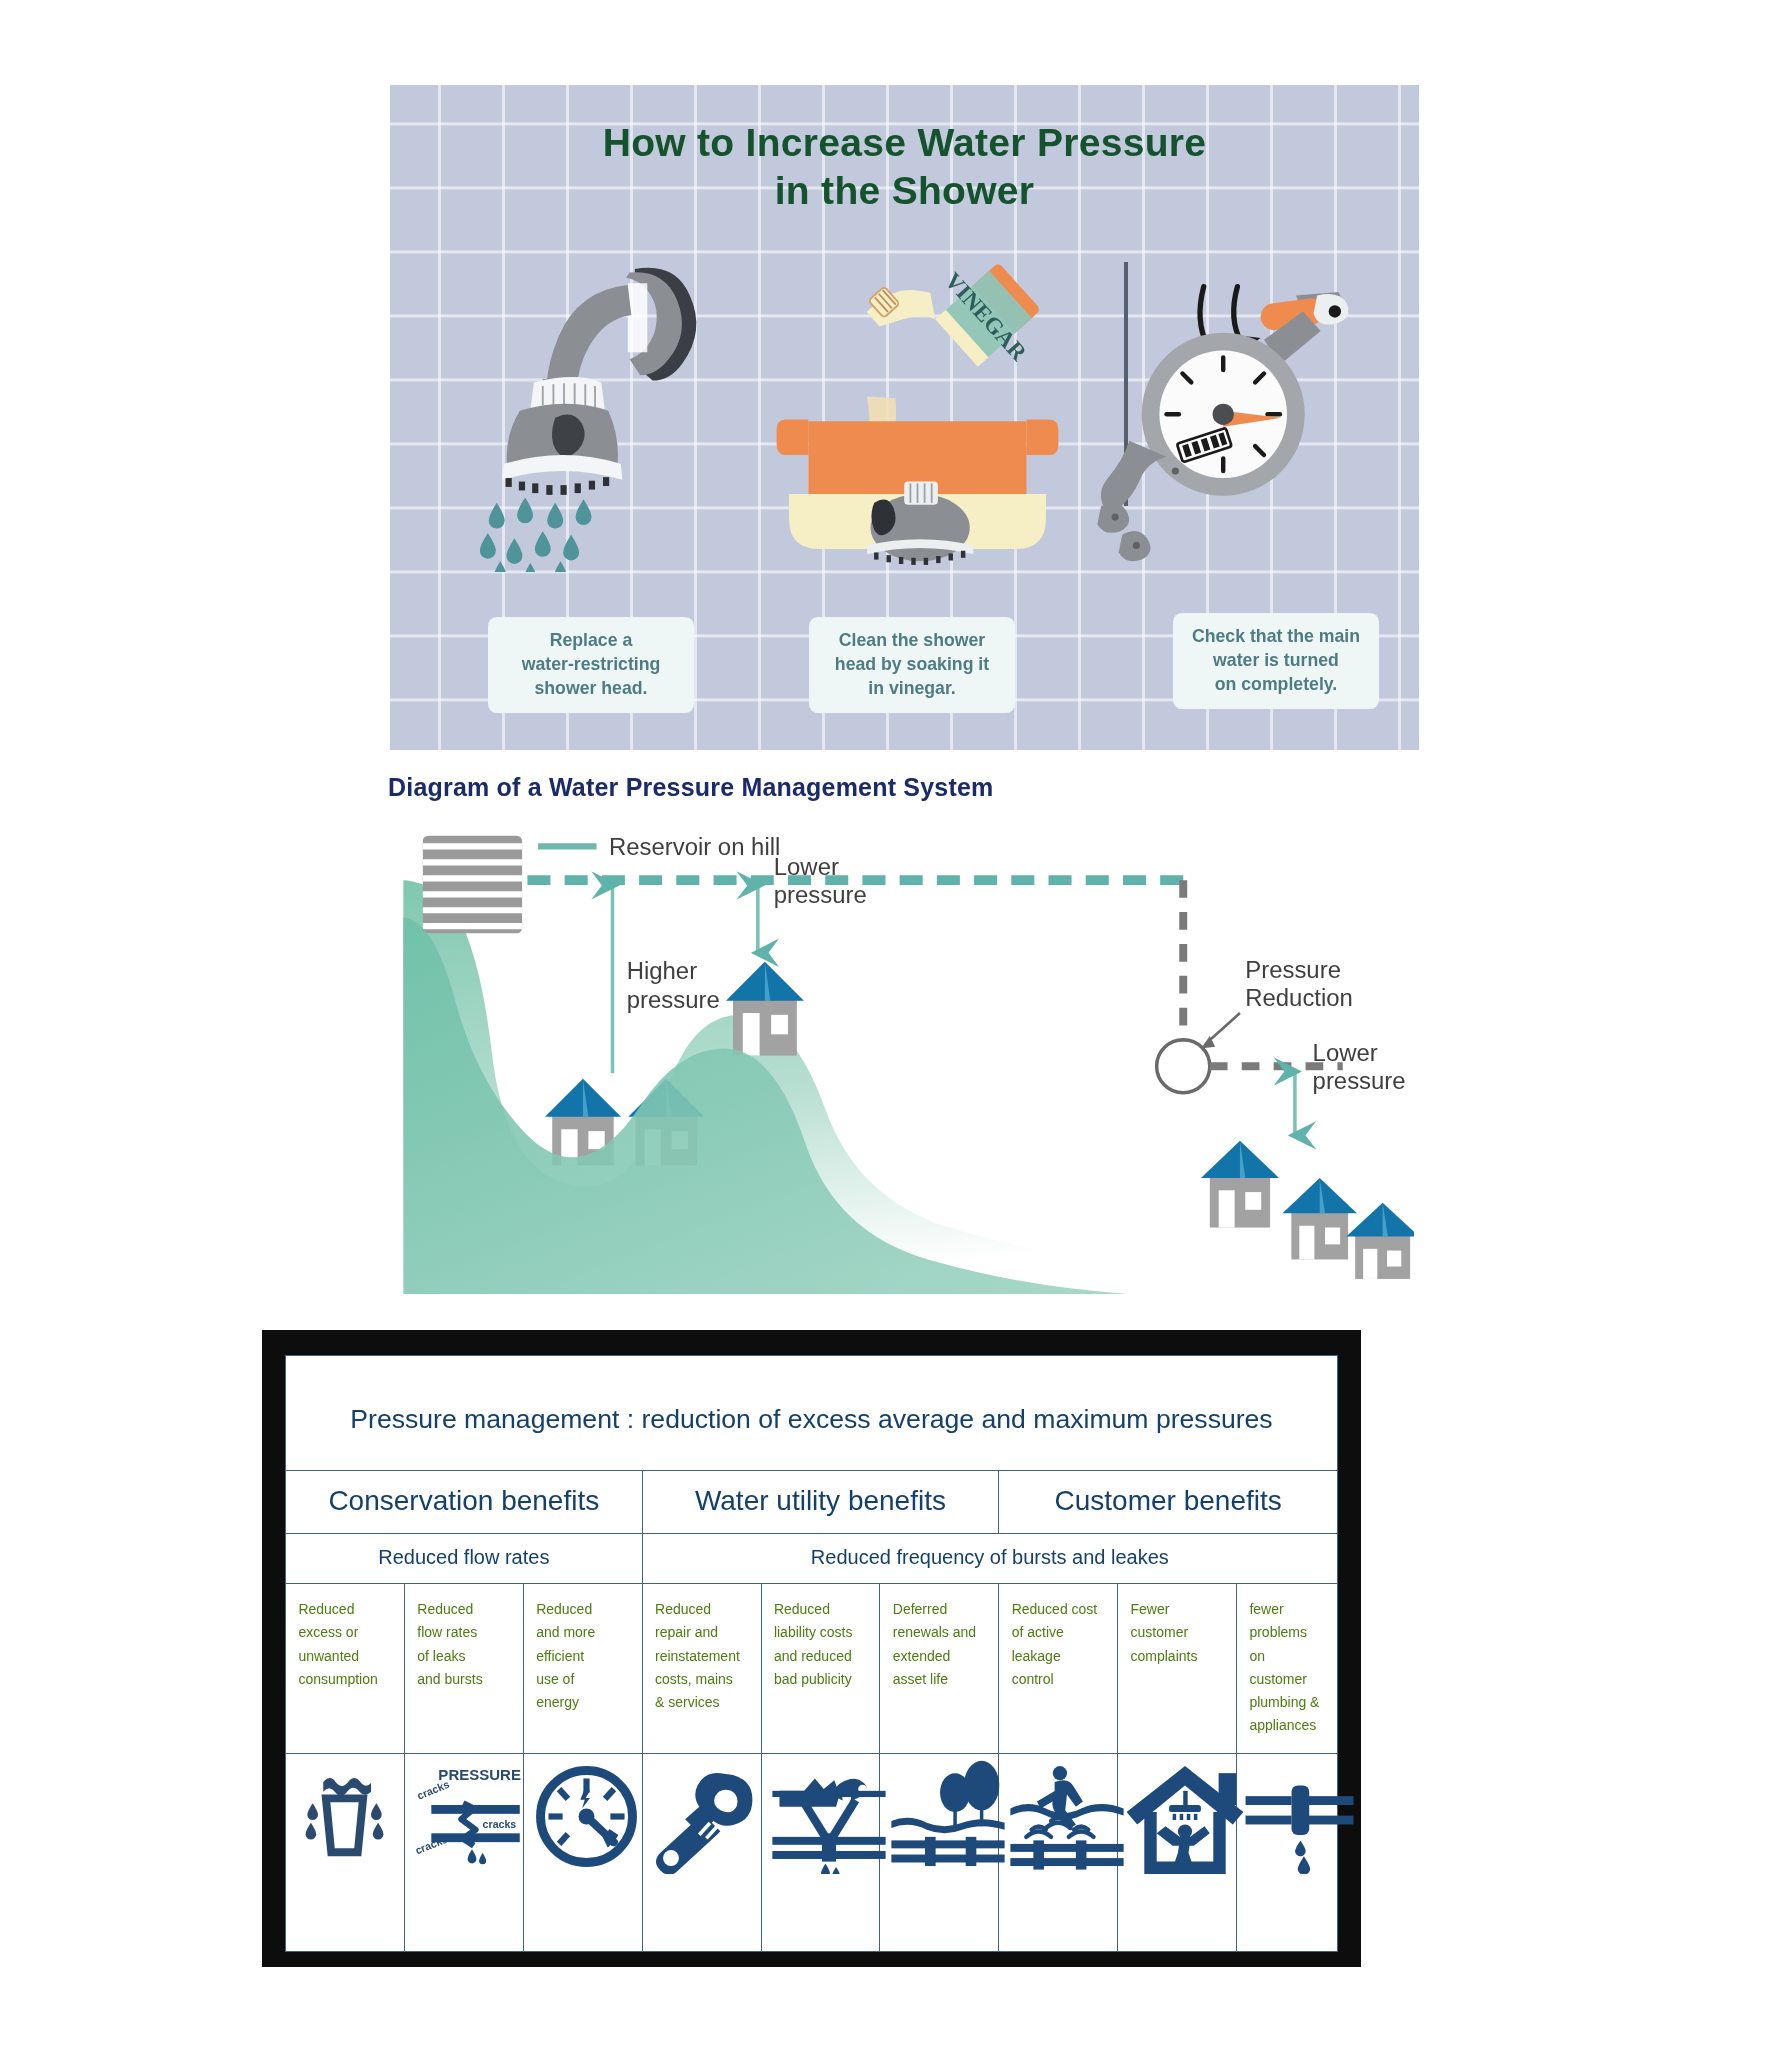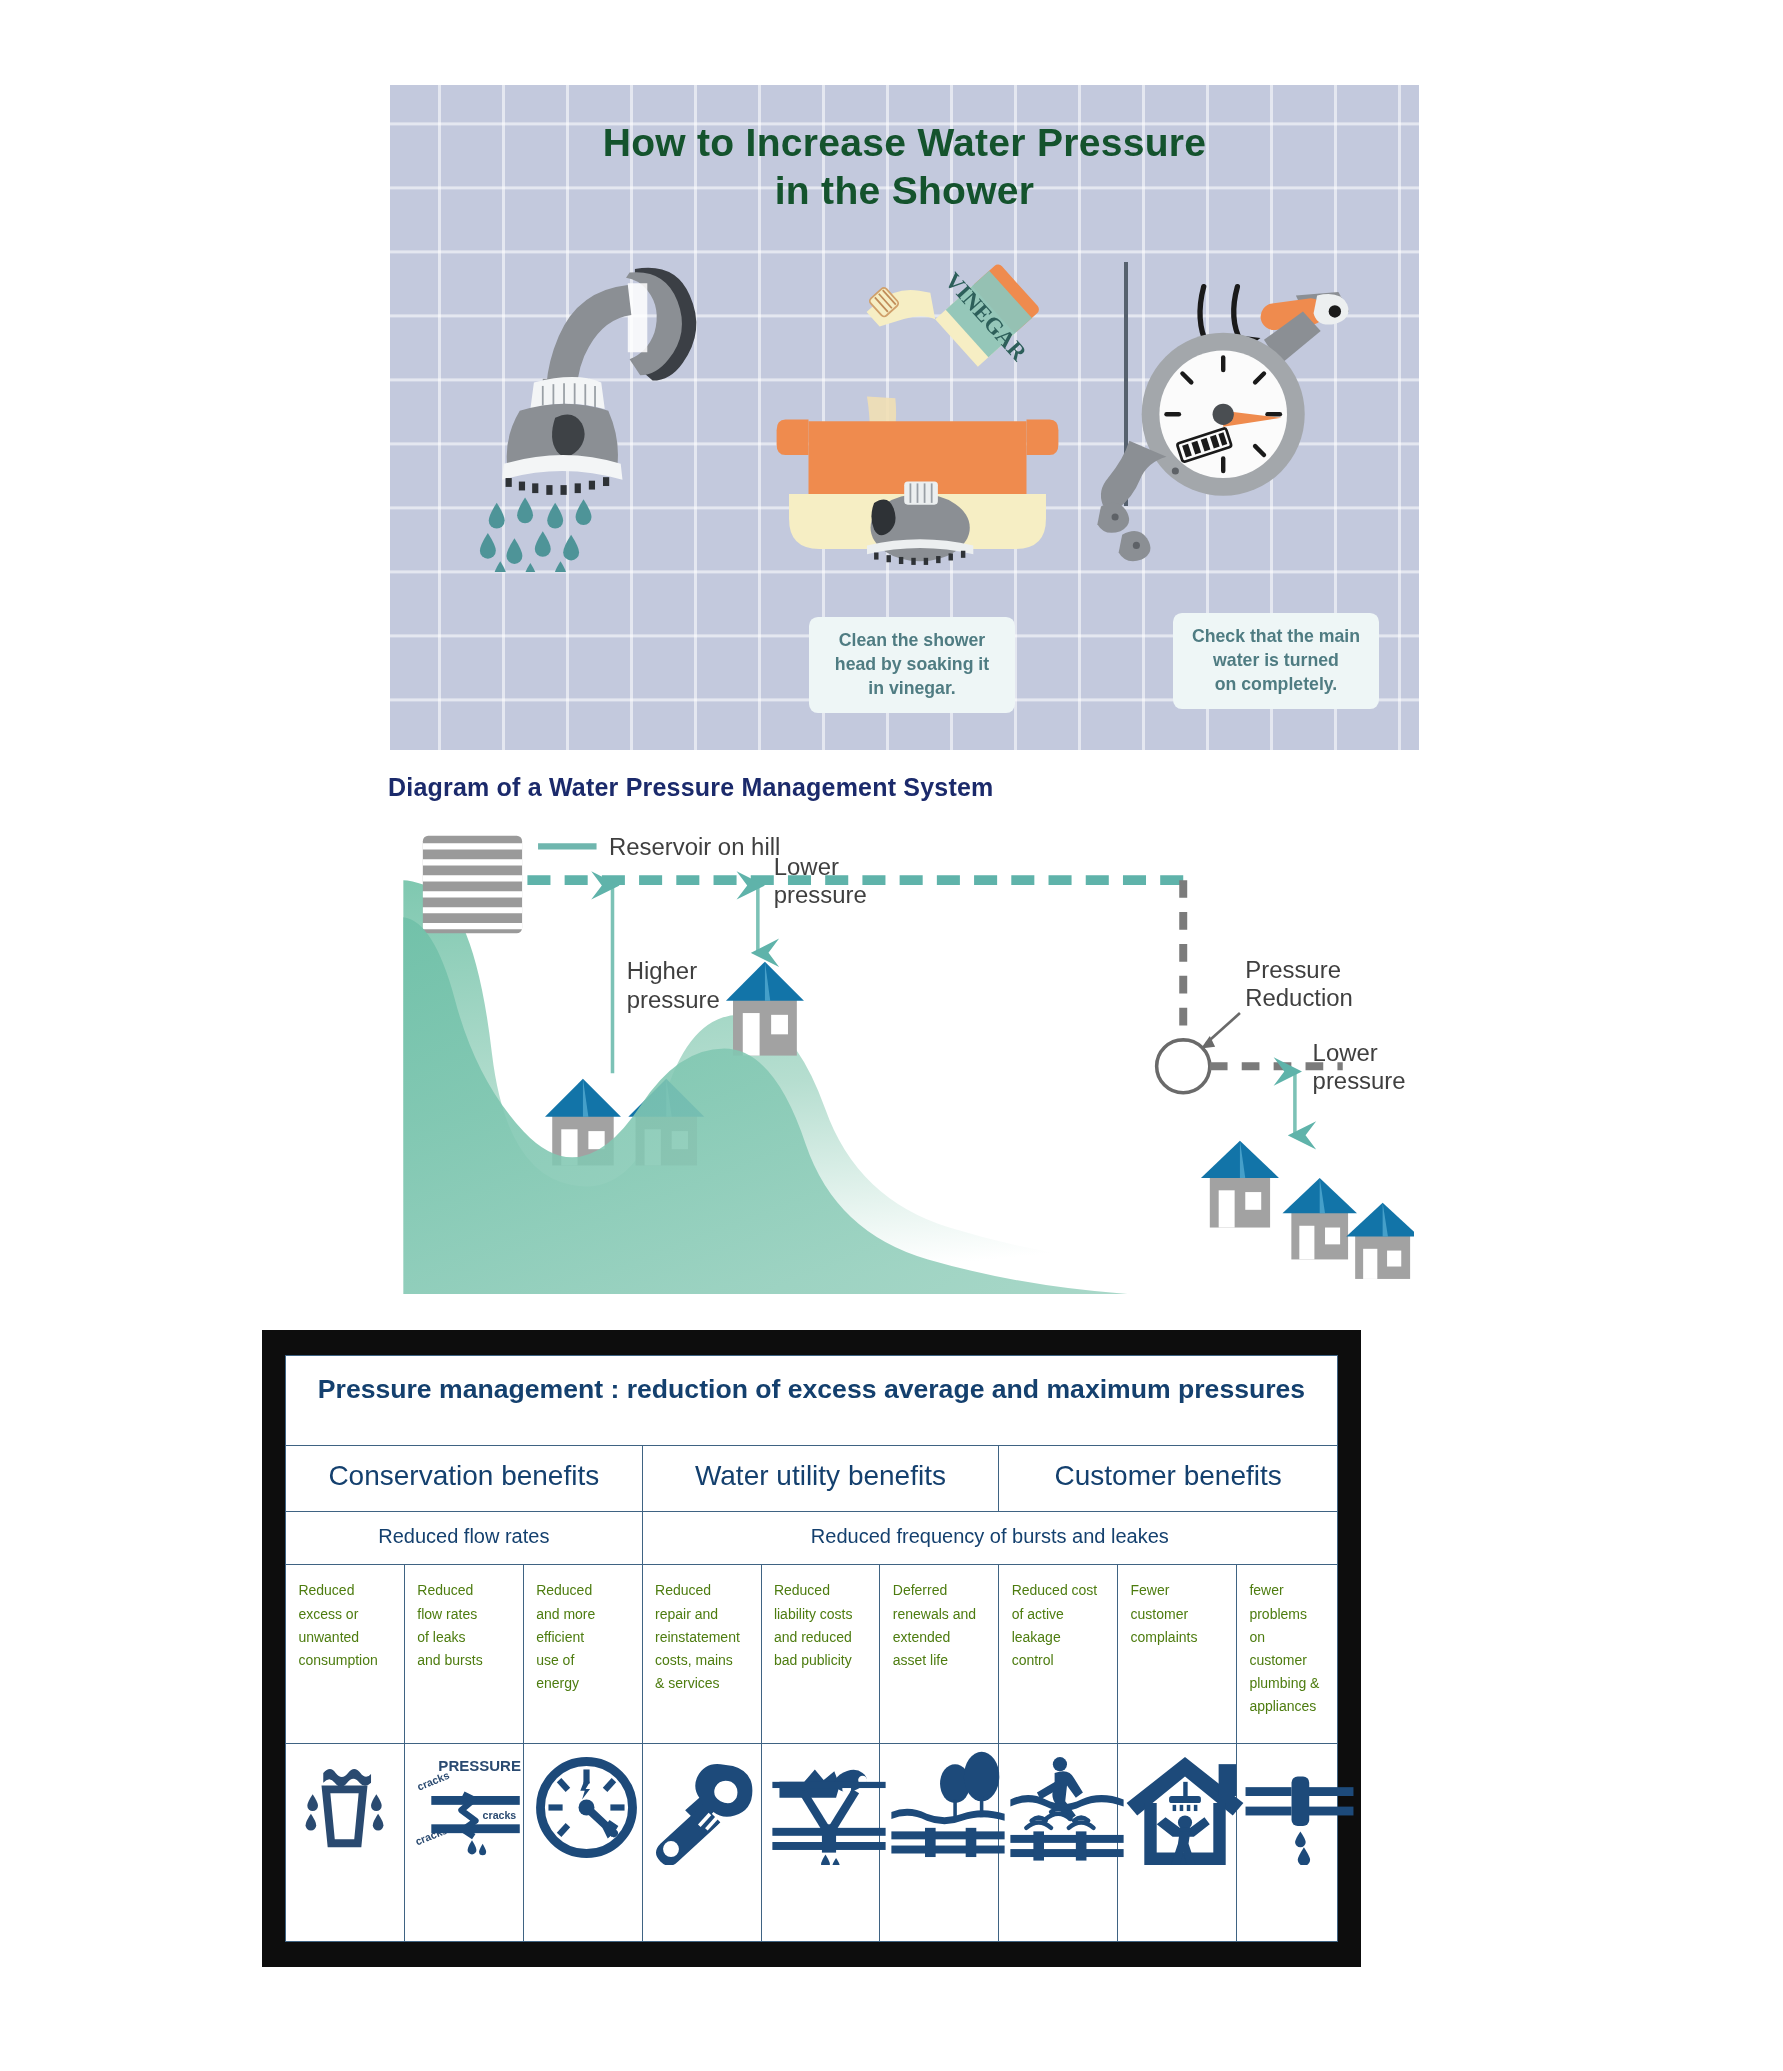--- a/index.html
+++ b/index.html
@@ -55,22 +55,22 @@
   #tablewrap{
     position:absolute;left:262px;top:1330px;width:1099px;height:637px;
     background:#0d0d0d;padding:25px 23px;box-sizing:border-box;
   }
   #tbl{
     width:100%;height:100%;background:#ffffff;border-collapse:collapse;
     table-layout:fixed;
   }
   #tbl td{border:1.8px solid #3f6383;vertical-align:top;}
   .t-main{
-    text-align:center;font-size:26.6px;color:#14406e;padding:18px 0 35px;
-    font-weight:700;
+    text-align:center;font-size:26.6px;color:#14406e;padding:48px 0 35px;
+    font-weight:400;
   }
   .t-grp{text-align:center;font-size:28px;color:#14406e;padding:14px 0 16px;}
   .t-sub{text-align:center;font-size:20px;color:#14406e;padding:12.4px 0 14px;}
   .t-cell{font-size:14px;line-height:1.65;color:#4d7c0f;padding:14px 10.6px 16px 12.4px;}
   .t-icon{height:186px;text-align:center;vertical-align:middle;padding:5.3px;}
   .t-icon svg{display:block;margin:0 auto;}
 </style>
 </head>
 <body>
 
@@ -207,20 +207,23 @@
     <path d="M86 230 q-22 6 -30 26 q-8 20 -26 34 l-16 -6 q-6 -16 6 -30 q18 -22 24 -42 z" fill="#8b8f94"></path>
     <path d="M12 286 q18 -10 28 4 q10 16 -6 24 q-18 6 -26 -8 z" fill="#8b8f94"></path>
     <path d="M36 318 q18 -10 28 4 q10 16 -6 24 q-18 6 -26 -8 z" fill="#8b8f94"></path>
     <g fill="#5e6267">
       <circle cx="28" cy="298" r="4"></circle>
         <circle cx="52" cy="330" r="4"></circle>
         <circle cx="96" cy="246" r="4"></circle>
     </g>
   </svg>
 
+  <div class="caption" id="cap1" style="white-space:pre-line">Replace a
+water-restricting
+shower head.</div>
   <div class="caption" id="cap2" style="white-space:pre-line">Clean the shower
 head by soaking it
 in vinegar.</div>
   <div class="caption" id="cap3" style="white-space:pre-line">Check that the main
 water is turned
 on completely.</div>
 </div>
 
 <div id="diag-title">Diagram of a Water Pressure Management System</div>
 

